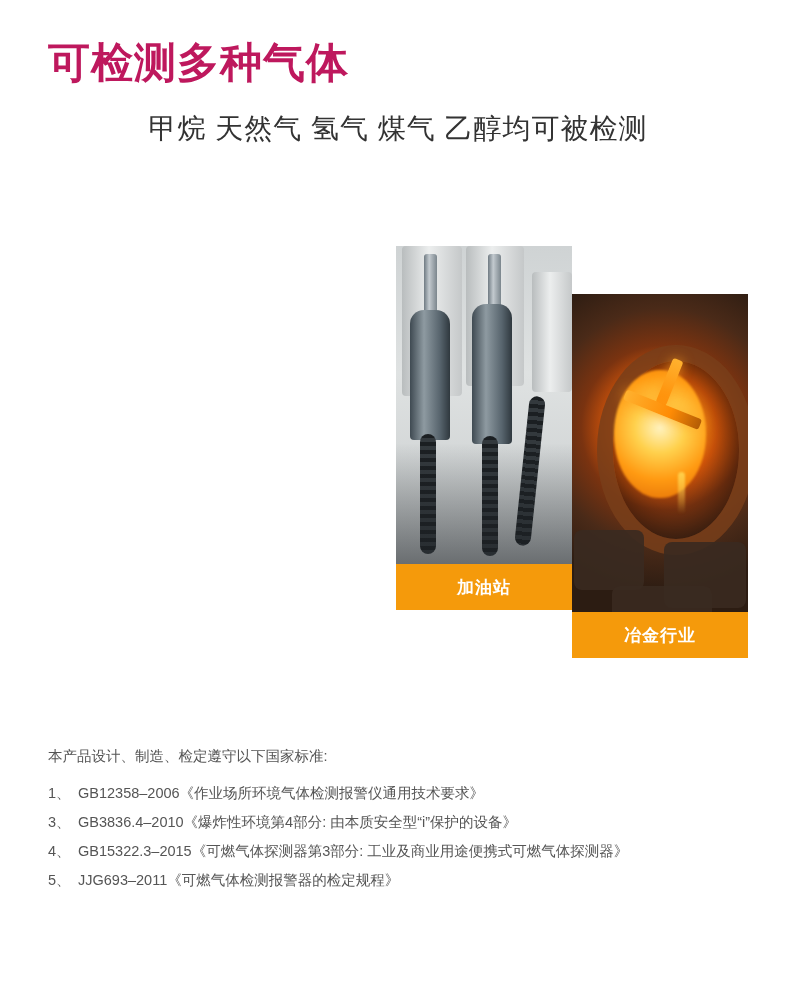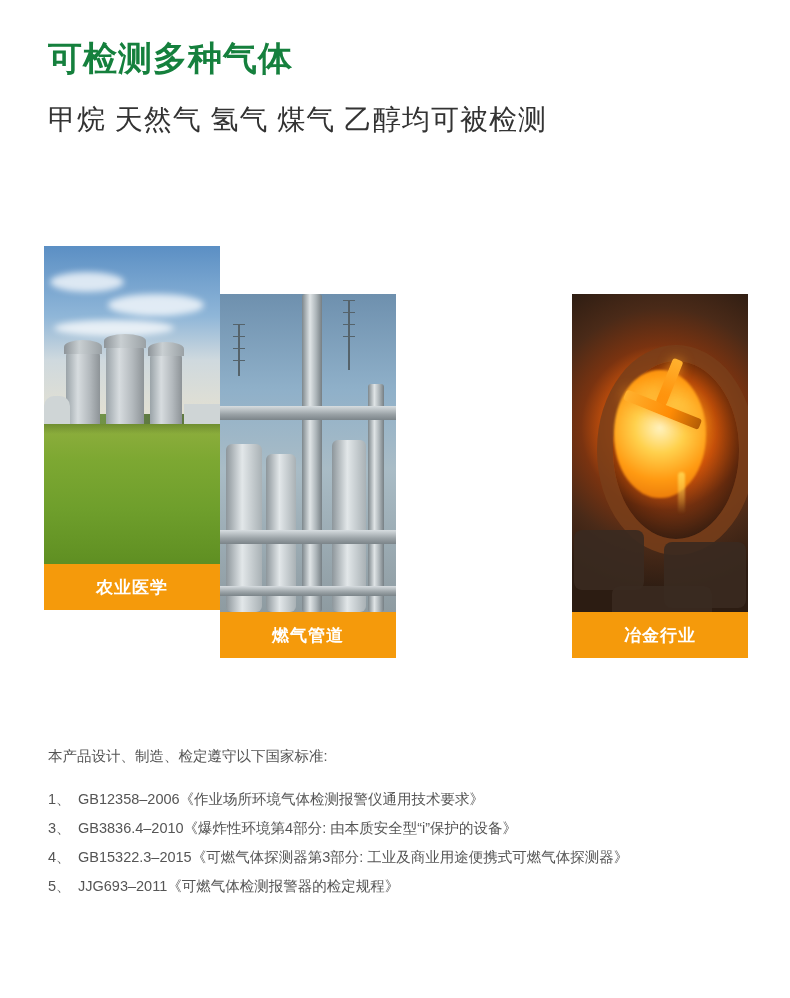--- a/index.html
+++ b/index.html
@@ -23,33 +23,34 @@
   }
 
   
   .headings {
     position: absolute;
     left: 48px;
     top: 38px;
     width: 700px;
   }
   .title-main {
-    font-size: 34px;
+    font-size: 42px;
     font-weight: bold;
-    color: #15803d;
+    color: #be185d;
     letter-spacing: 1px;
     line-height: 1.2;
     margin: 0;
   }
   .title-sub {
     font-size: 28px;
     color: #333333;
     letter-spacing: 1px;
     margin: 22px 0 0 0;
     font-weight: normal;
+    text-align: center;
   }
 
   
   .collage {
     position: absolute;
     left: 44px;
     top: 246px;
     width: 706px;
     height: 420px;
   }
@@ -220,21 +221,21 @@
   .standards {
     position: absolute;
     left: 48px;
     top: 742px;
     width: 700px;
     color: #555555;
     font-size: 14.5px;
     line-height: 2.0;
   }
   .standards .intro {
-    margin-bottom: 14px;
+    margin-bottom: 8px;
   }
   .standards .row {
     white-space: nowrap;
   }
   .standards .num {
     display: inline-block;
     width: 30px;
   }
 </style>
 </head>
@@ -242,54 +243,39 @@
 
 <div class="page">
 
   <div class="headings">
     <h1 class="title-main">可检测多种气体</h1>
     <h2 class="title-sub">甲烷 天然气 氢气 煤气 乙醇均可被检测</h2>
   </div>
 
   <div class="collage">
 
-    <div class="card card-agri">
+
+
+    <div class="card card-gas">
       <div class="photo">
-        <div class="agri-sky"></div>
-        <div class="agri-cloud" style="left:6px; top:26px; width:74px; height:20px;"></div>
-        <div class="agri-cloud" style="left:64px; top:48px; width:96px; height:22px;"></div>
-        <div class="agri-cloud" style="left:10px; top:74px; width:120px; height:16px;"></div>
-        <div class="treeline" style="top:168px;"></div>
-        <div class="silo" style="left:22px; top:106px; width:34px; height:74px;"></div>
-        <div class="silo" style="left:62px; top:100px; width:38px; height:80px;"></div>
-        <div class="silo" style="left:106px; top:108px; width:32px; height:72px;"></div>
-        <div class="barn" style="left:0px; top:150px; width:26px; height:30px; border-radius:10px 10px 0 0;"></div>
-        <div class="barn" style="left:140px; top:158px; width:36px; height:22px;"></div>
-        <div class="agri-field"></div>
+        <div class="gas-bg"></div>
+        <div class="dispenser" style="left:6px; top:0; width:60px; height:150px;"></div>
+        <div class="dispenser" style="left:70px; top:0; width:58px; height:140px;"></div>
+        <div class="dispenser" style="left:136px; top:26px; width:40px; height:120px;"></div>
+        <div class="nozzle-spout" style="left:28px; top:8px; height:70px;"></div>
+        <div class="nozzle-spout" style="left:92px; top:8px; height:70px;"></div>
+        <div class="nozzle-body" style="left:14px; top:64px; height:130px;"></div>
+        <div class="nozzle-body" style="left:76px; top:58px; height:140px;"></div>
+        <div class="hose" style="left:24px; top:188px; height:120px;"></div>
+        <div class="hose" style="left:86px; top:190px; height:120px;"></div>
+        <div class="hose" style="left:126px; top:150px; height:150px; transform:rotate(6deg);"></div>
+        <div class="gas-shadow"></div>
       </div>
-      <div class="caption">农业医学</div>
-    </div>
-
-    <div class="card card-pipe">
-      <div class="photo">
-        <div class="pipe-bg"></div>
-        <div class="tower" style="left:128px; top:6px; height:70px;"></div>
-        <div class="tower" style="left:18px; top:30px; height:52px;"></div>
-        <div class="pipe-tank" style="left:6px; top:150px; width:36px; height:168px;"></div>
-        <div class="pipe-tank" style="left:46px; top:160px; width:30px; height:158px;"></div>
-        <div class="pipe-tank" style="left:112px; top:146px; width:34px; height:172px;"></div>
-        <div class="pipe-v" style="left:82px; width:20px;"></div>
-        <div class="pipe-v" style="left:148px; width:16px; top:90px;"></div>
-        <div class="pipe-h" style="top:112px;"></div>
-        <div class="pipe-h" style="top:236px;"></div>
-        <div class="pipe-h" style="top:292px; height:10px;"></div>
-      </div>
-      <div class="caption">燃气管道</div>
-    </div>
-
+      <div class="caption">加油站</div>
+    </div>
 
     <div class="card card-metal">
       <div class="photo">
         <div class="metal-bg"></div>
         <div class="metal-ring"></div>
         <div class="metal-core"></div>
         <div class="metal-rod2"></div>
         <div class="metal-rod"></div>
         <div class="metal-drip"></div>
         <div class="metal-rock" style="left:2px; top:236px; width:70px; height:60px;"></div>

